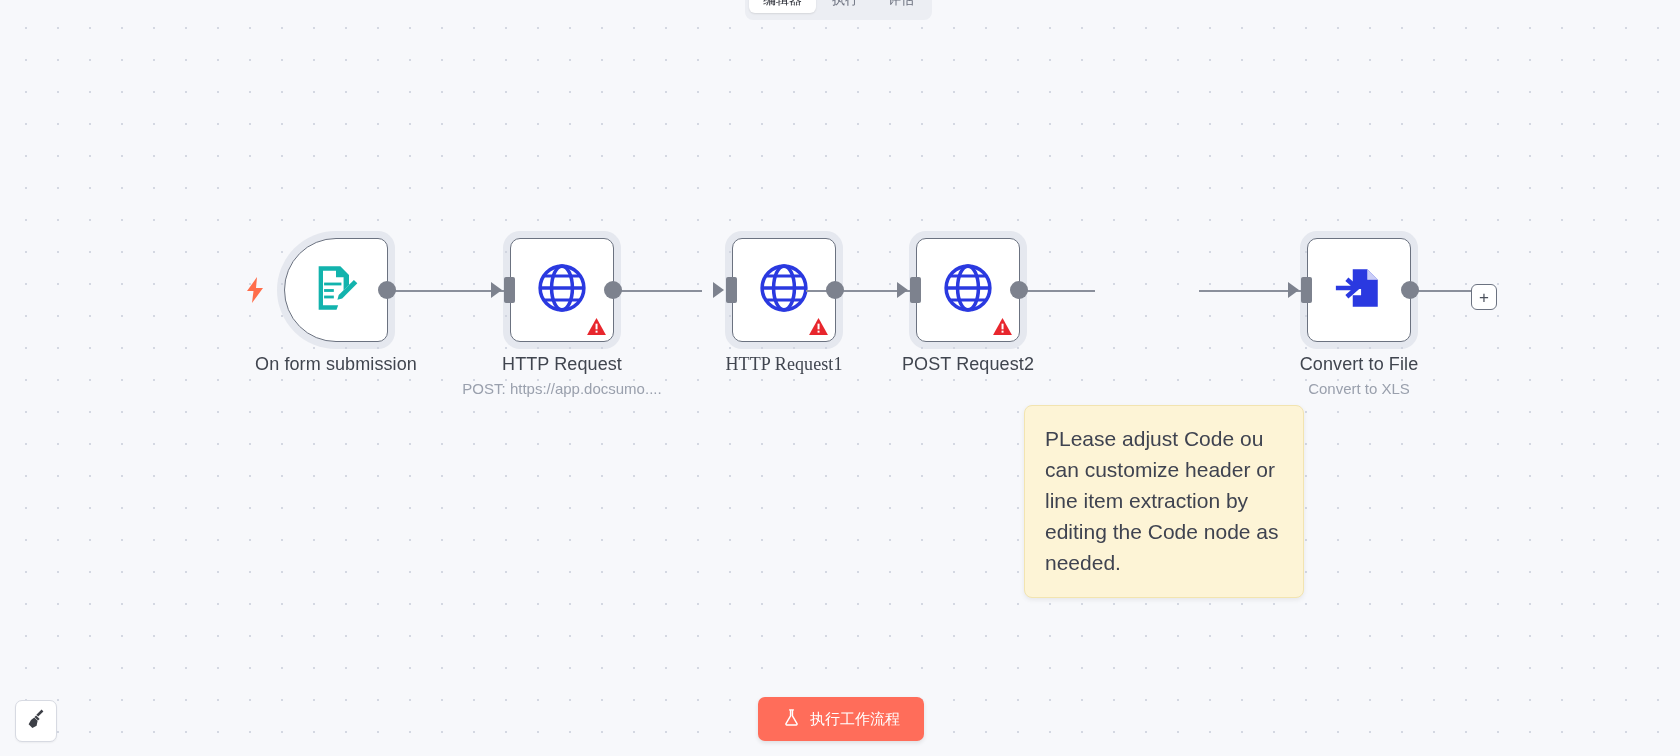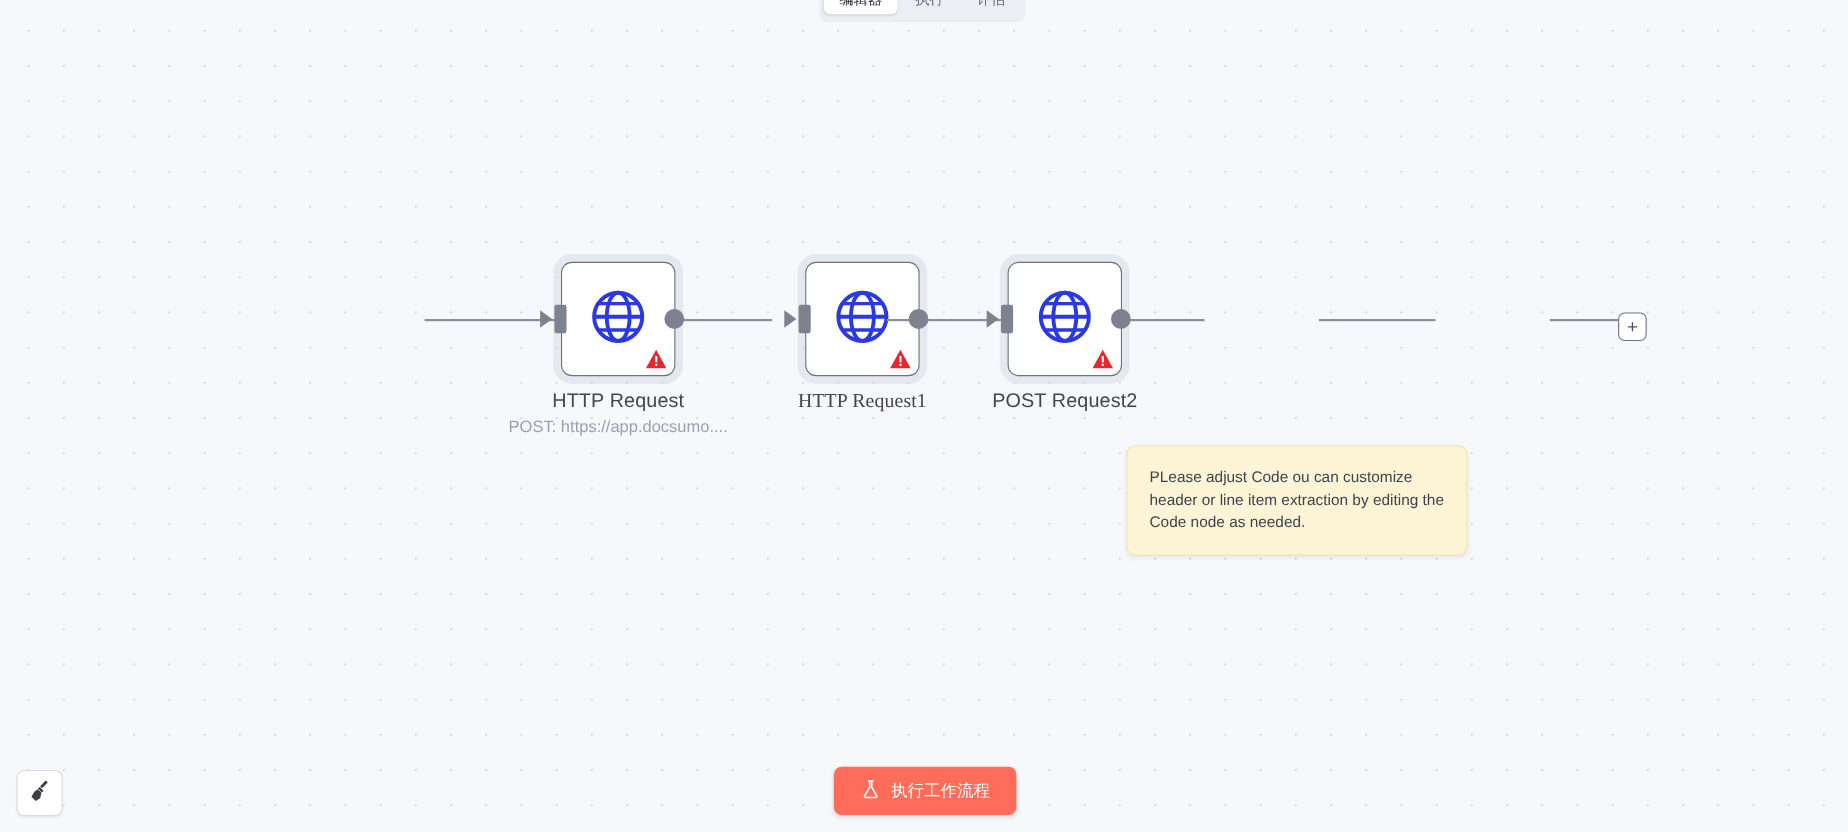--- a/index.html
+++ b/index.html
@@ -133,27 +133,27 @@
     position: absolute;
     left: -40px; top: 50%;
     transform: translateY(-50%);
     width: 20px; height: 26px;
   }
 
   
   #sticky {
     position: absolute;
     left: 1024px; top: 405px;
-    width: 310px;
+    width: 280px;
     padding: 17px 20px 19px 20px;
     background: #fdf4d6;
     border: 1px solid #f2e4b0;
     border-radius: 8px;
     box-shadow: 0 2px 5px rgba(0,0,0,.07);
-    font-size: 14px;
+    font-size: 21px;
     line-height: 1.48;
     color: #3f4350;
     z-index: 5;
   }
 
   
   #add-btn {
     position: absolute;
     left: 1471px; top: 284px;
     width: 26px; height: 26px;
@@ -205,20 +205,40 @@
     <div class="tab">评估</div>
   </div>
 
   <div class="edge" style="left:386px;width:122px;"></div>
   <div class="edge" style="left:612px;width:90px;"></div>
   <div class="edge" style="left:806px;width:108px;"></div>
   <div class="edge" style="left:1018px;width:77px;"></div>
   <div class="edge" style="left:1199px;width:106px;"></div>
   <div class="edge" style="left:1409px;width:64px;"></div>
 
+  <div class="node-wrap" style="left:284px;">
+    <div class="node-box trigger">
+      <span class="bolt">
+        <svg width="20" height="26" viewBox="0 0 20 26">
+          <path d="M12 0 L2 14 L8.5 14 L7 26 L18 11 L11 11 Z" fill="#ff6d4a"></path>
+        </svg>
+      </span>
+      <span>
+        <svg width="52" height="52" viewBox="0 0 48 48">
+          <path d="M8 4 h20 l8 8 v9 l-5 5 V14 h-7 V8 H12 v32 h14 l-1.5 4 H8 Z" fill="#12b3ad"></path>
+          <rect x="13" y="19" width="16" height="2.6" fill="#12b3ad"></rect>
+          <rect x="13" y="25" width="9" height="2.6" fill="#12b3ad"></rect>
+          <rect x="13" y="31" width="9" height="2.6" fill="#12b3ad"></rect>
+          <path d="M40.5 16.5 l3.2 3.2 -14 14 -4.4 1.2 1.2 -4.4 Z" fill="#12b3ad"></path>
+        </svg>
+      </span>
+      <span class="out-dot"></span>
+    </div>
+    <div class="node-label">On form submission</div>
+  </div>
 
   <div class="node-wrap" style="left:510px;">
     <div class="node-box">
       <span class="in-arrow"></span>
       <span class="in-plug"></span>
       <span>
         <svg width="50" height="50" viewBox="0 0 48 48">
           <circle cx="24" cy="24" r="21" fill="none" stroke="#2a39e0" stroke-width="3.4"></circle>
           <ellipse cx="24" cy="24" rx="10" ry="21" fill="none" stroke="#2a39e0" stroke-width="3.4"></ellipse>
           <line x1="3" y1="24" x2="45" y2="24" stroke="#2a39e0" stroke-width="3.4"></line>
@@ -283,20 +303,37 @@
           <rect x="9" y="6" width="2.1" height="6" fill="#ffffff"></rect>
           <rect x="9" y="13.4" width="2.1" height="2.1" fill="#ffffff"></rect>
         </svg>
       </span>
       <span class="out-dot"></span>
     </div>
     <div class="node-label">POST Request2</div>
   </div>
 
 
+  <div class="node-wrap" style="left:1307px;">
+    <div class="node-box">
+      <span class="in-arrow"></span>
+      <span class="in-plug"></span>
+      <span>
+        <svg width="50" height="50" viewBox="0 0 48 48">
+          <path d="M18 6 h14 l10 10 v26 H18 V31 h8 v-6 h-8 Z" fill="#2a39e0"></path>
+          <path d="M32 6 l10 10 h-10 Z" fill="#ffffff"></path>
+          <path d="M32 6 l10 10 h-10 Z" fill="#2a39e0" opacity=".25"></path>
+          <path d="M4 24 h16 M14 17 l8 7 -8 7" fill="none" stroke="#2a39e0" stroke-width="4.4" stroke-linecap="square"></path>
+        </svg>
+      </span>
+      <span class="out-dot"></span>
+    </div>
+    <div class="node-label">Convert to File</div>
+    <div class="node-sub">Convert to XLS</div>
+  </div>
 
   <div id="add-btn">+</div>
 
   <div id="sticky">PLease adjust Code ou can customize header or line item extraction by editing the Code node as needed.</div>
 
   <div id="tidy-btn">
     <span>
       <svg width="24" height="24" viewBox="0 0 24 24">
         <path d="M17.6 2.6 l1.8 1.8 -5.2 5.2 -1.8 -1.8 Z" fill="#3c3f46"></path>
         <path d="M12.1 8.4 l3.5 3.5 -1.6 1.6 -3.5 -3.5 Z" fill="#3c3f46"></path>

